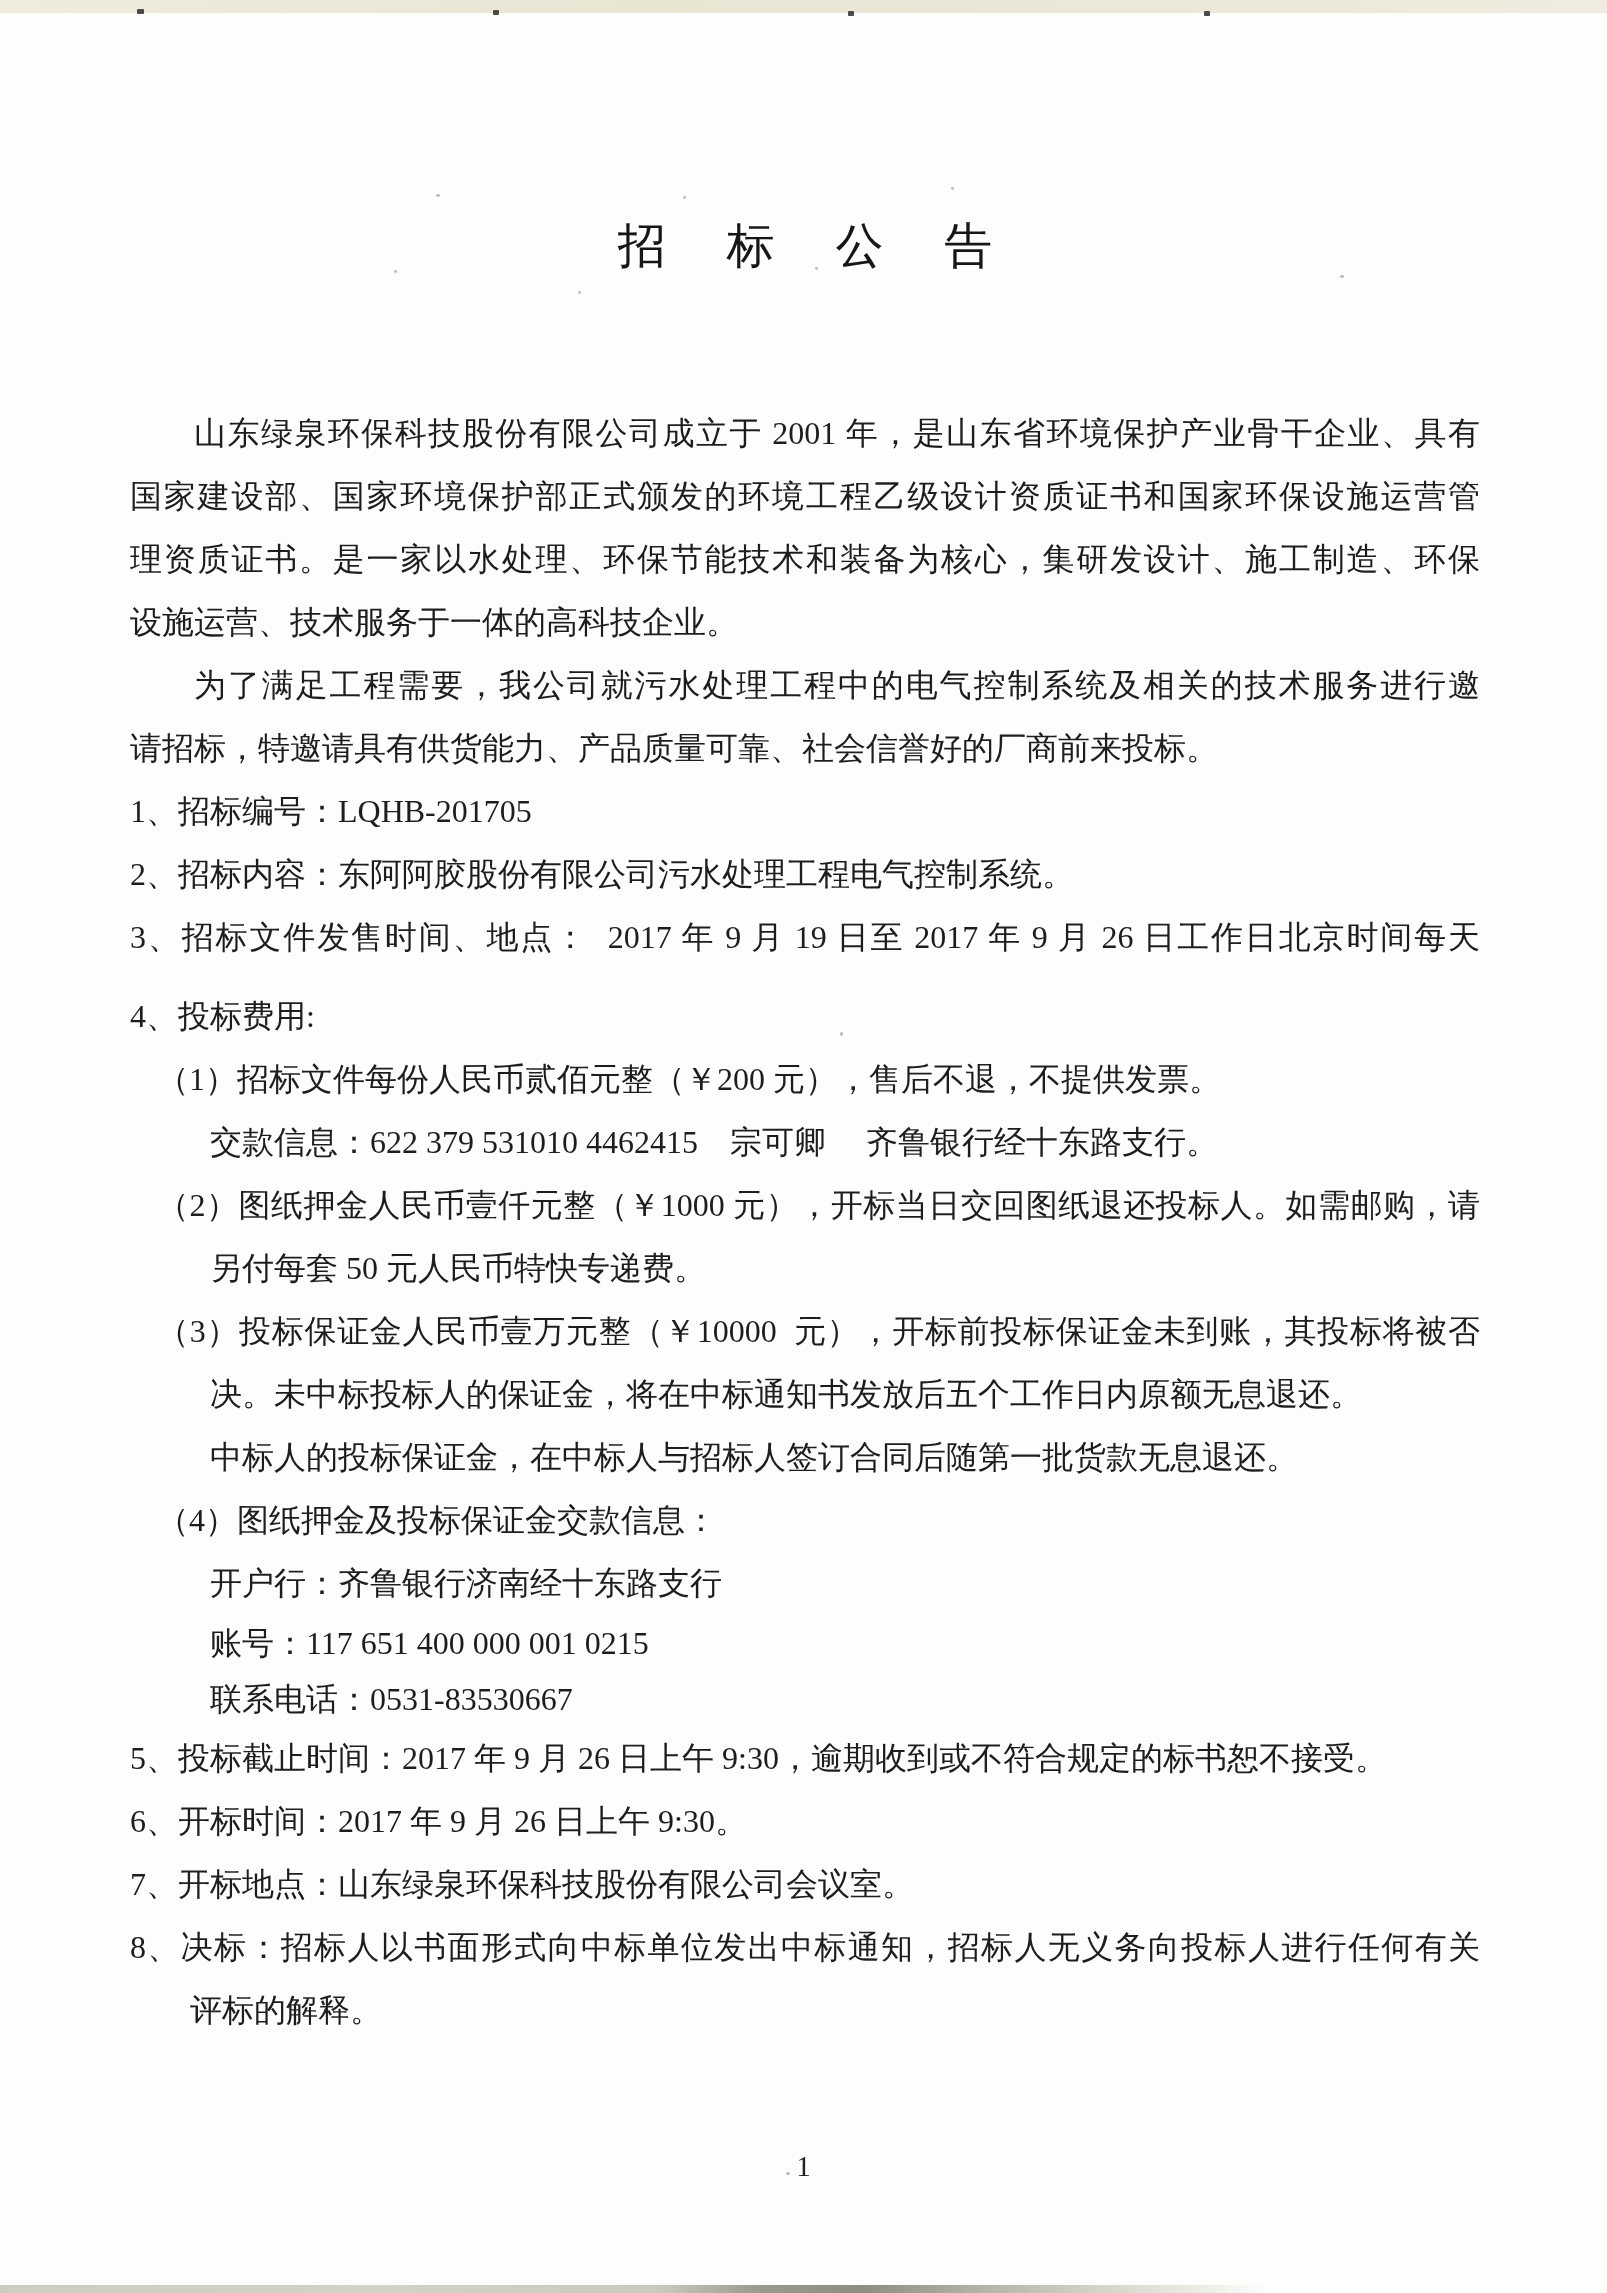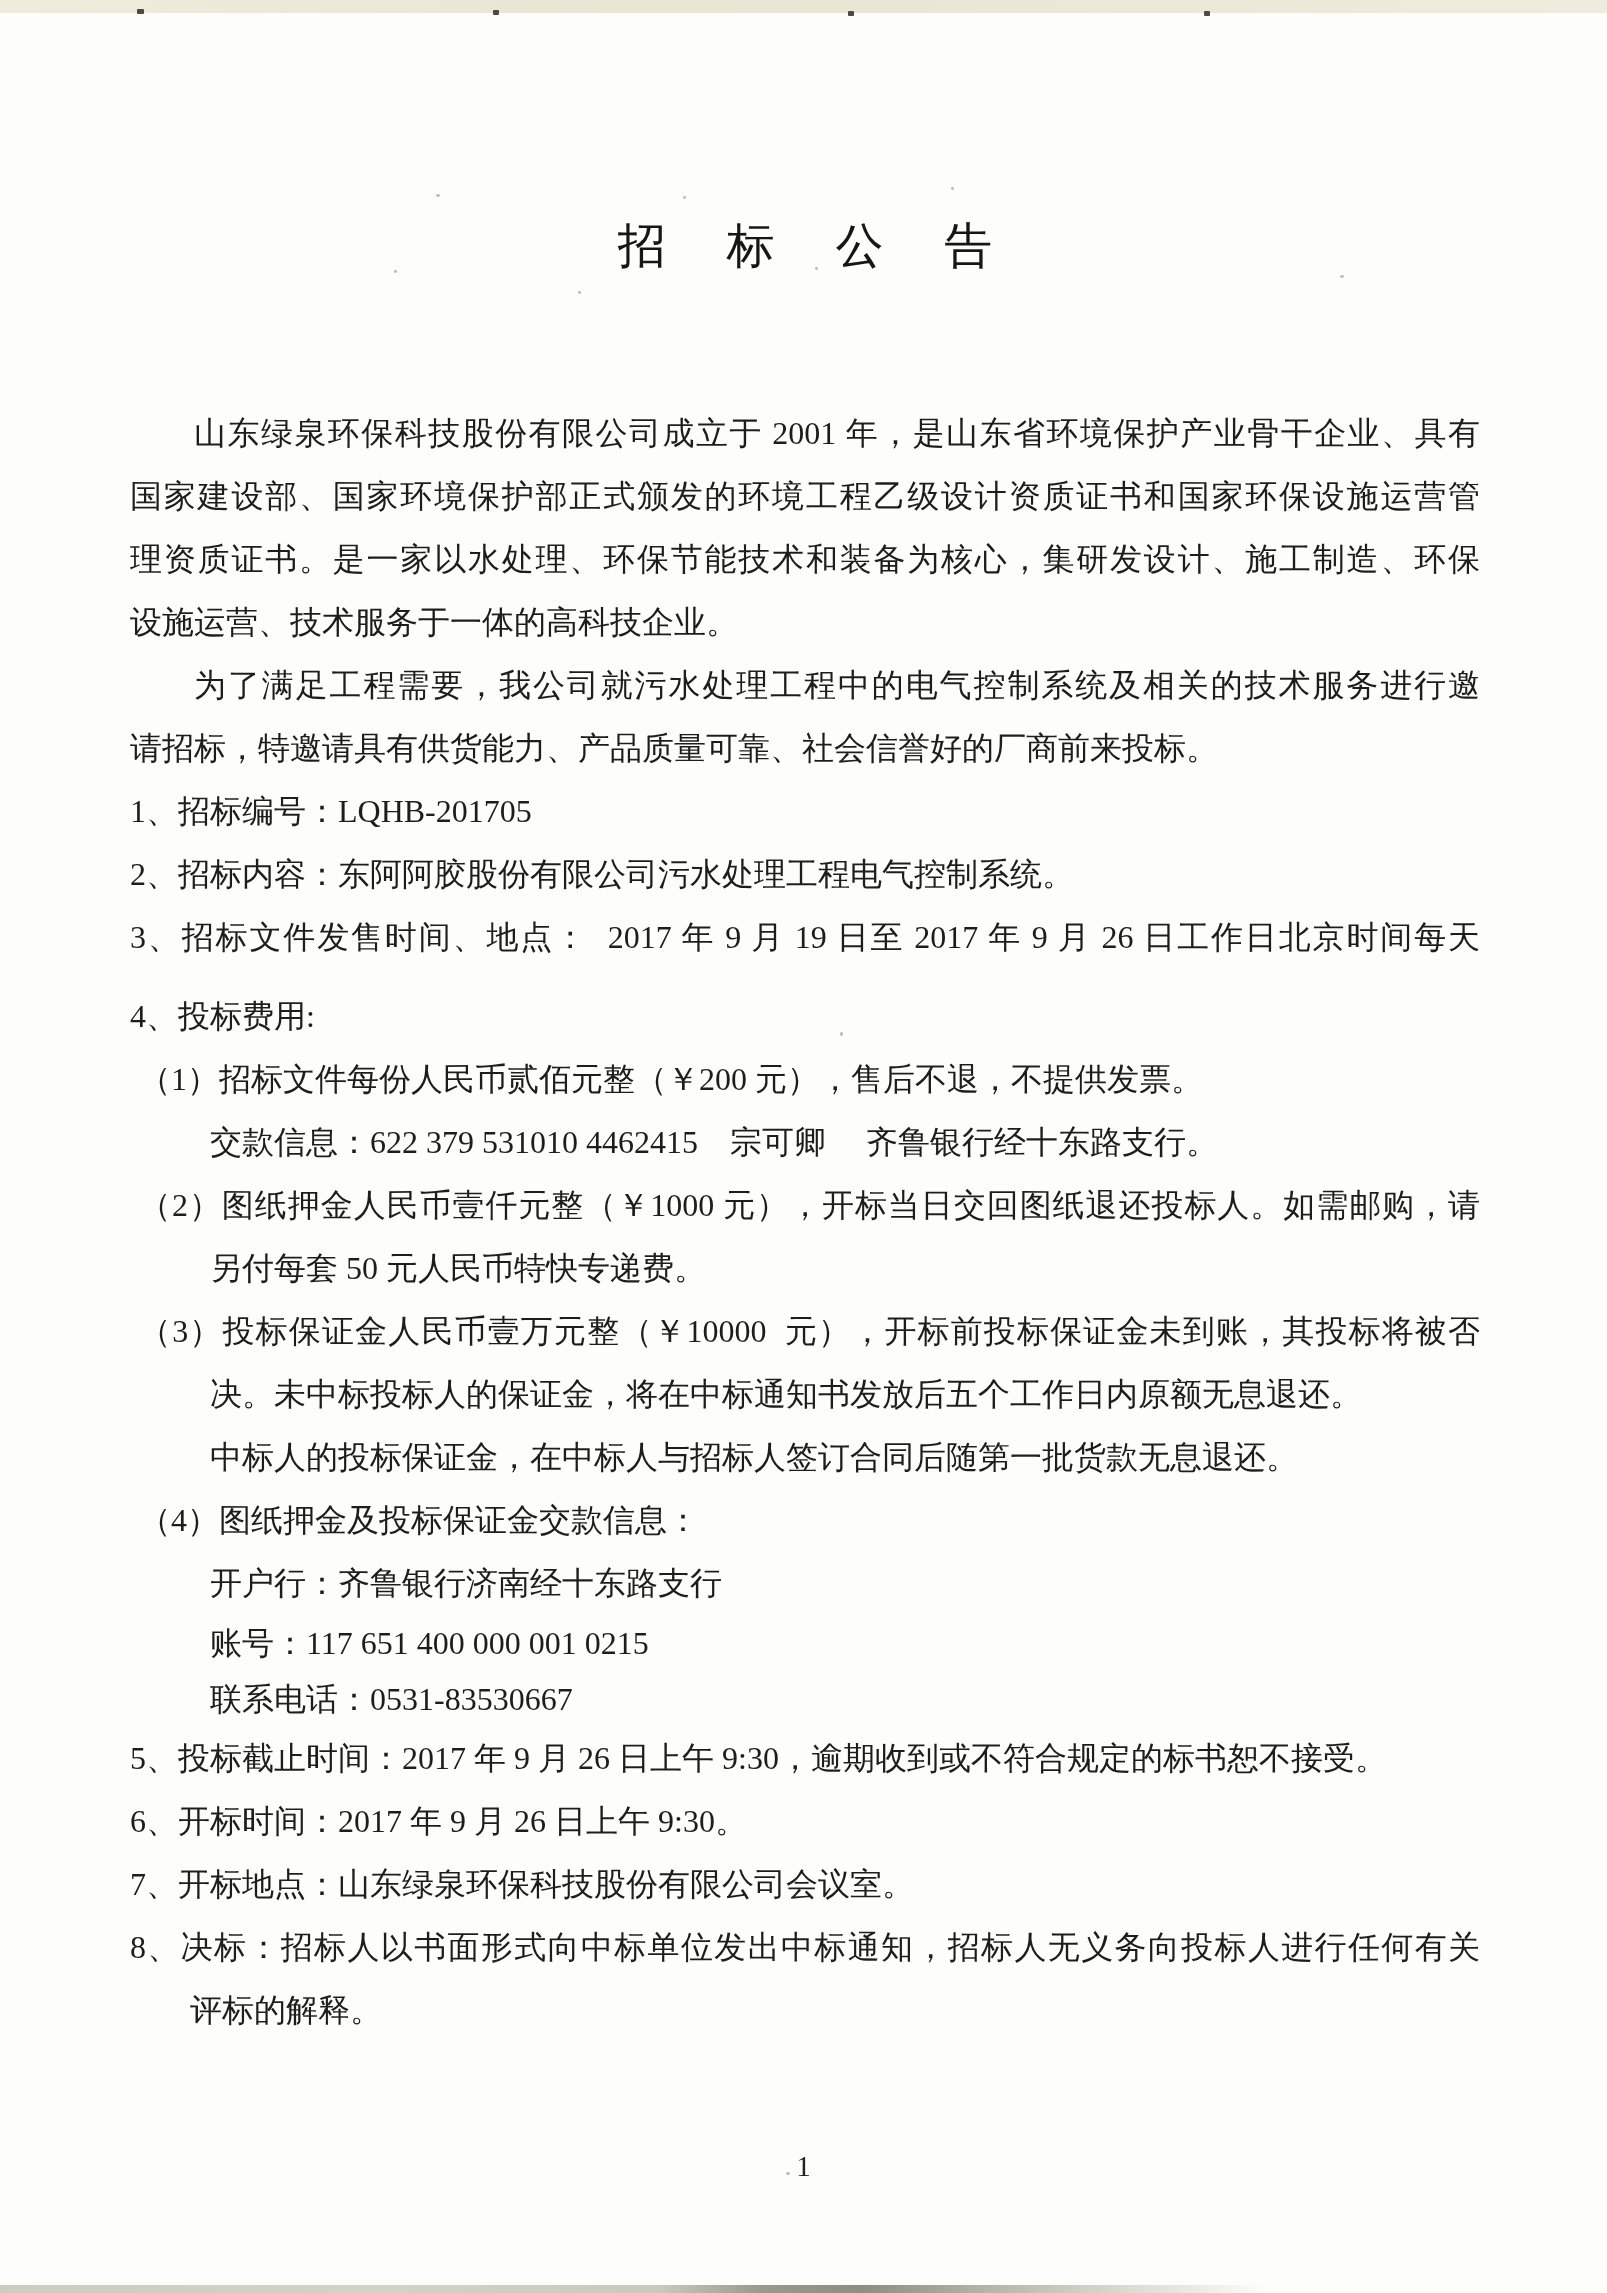--- a/index.html
+++ b/index.html
@@ -47,21 +47,21 @@
   }
   .line {
     font-size: 32px;
     line-height: 63px;
     height: 63px;
     white-space: pre-wrap;
     color: #1d1d1d;
   }
   .j { text-align: justify; text-align-last: justify; }
   .indent { text-indent: 64px; }
-  .sub { margin-left: 9px; }     
+  .sub { margin-left: 27px; }     
   .cont { margin-left: 80px; }    
   .cont8 { margin-left: 60px; }  
   .tight { height: 56px; line-height: 56px; }
   .mt { margin-top: 15.6px; }
   .page-number {
     position: absolute;
     top: 2150px;
     left: 0; right: 0;
     text-align: center;
     font-size: 29px;

